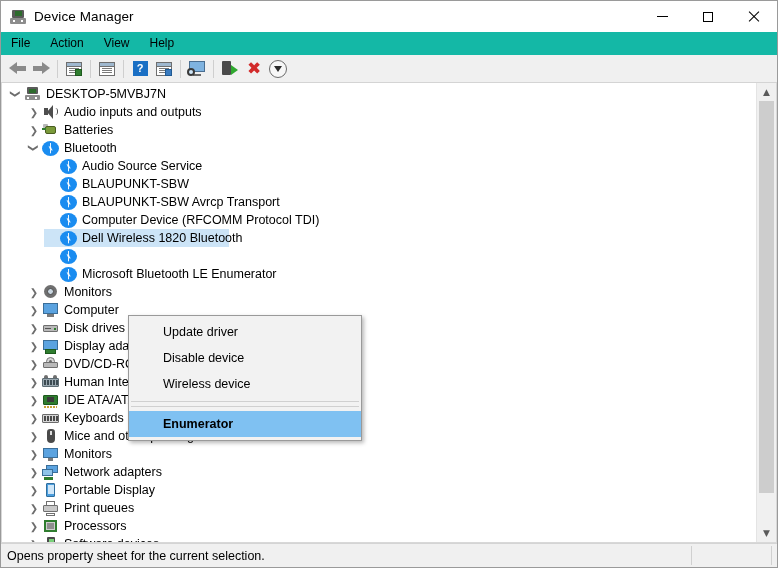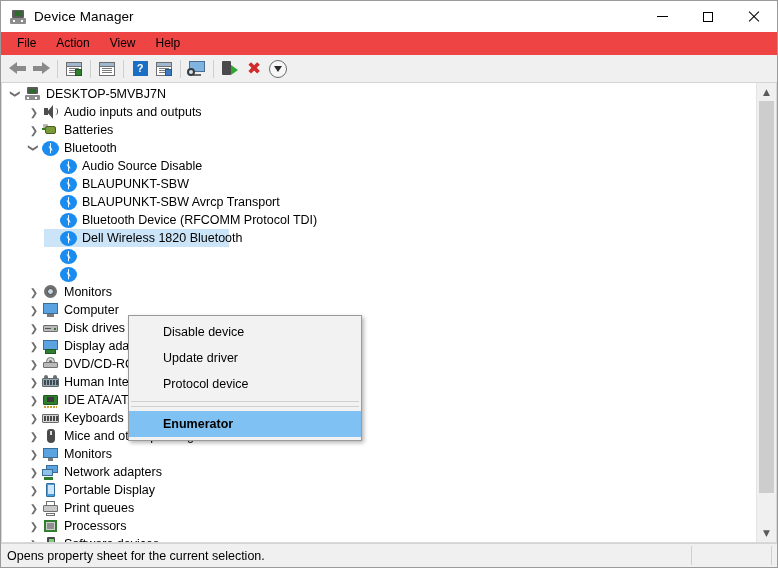--- a/index.html
+++ b/index.html
@@ -81,23 +81,22 @@
   .wb-close::before, .wb-close::after {
     content: ""; position: absolute; left: -1px; top: 5px;
     width: 14px; height: 1px; background: #000;
   }
   .wb-close::before { transform: rotate(45deg); }
   .wb-close::after  { transform: rotate(-45deg); }
 
   
   #menubar {
     height: 23px; flex: 0 0 23px;
-    background: #ef4444;
+    background: #14b8a6;
     display: flex; align-items: center;
-    padding-left: 6px;
   }
   .menu-item {
     padding: 3px 10px 4px 10px;
     font-size: 12px;
     cursor: default;
   }
 
   
   #toolbar {
     height: 28px; flex: 0 0 28px;
@@ -550,62 +549,63 @@
           <span class="ico ic-bt">
             <span class="g">ᛀ</span>
           </span>
           <span class="label">Bluetooth</span>
         </div>
         <div class="row" style="padding-left: 42px;">
           <span class="twisty none">❯</span>
           <span class="ico ic-bt">
             <span class="g">ᛀ</span>
           </span>
-          <span class="label">Audio Source Disable</span>
+          <span class="label">Audio Source Service</span>
         </div>
         <div class="row" style="padding-left: 42px;">
           <span class="twisty none">❯</span>
           <span class="ico ic-bt">
             <span class="g">ᛀ</span>
           </span>
           <span class="label">BLAUPUNKT-SBW</span>
         </div>
         <div class="row" style="padding-left: 42px;">
           <span class="twisty none">❯</span>
           <span class="ico ic-bt">
             <span class="g">ᛀ</span>
           </span>
           <span class="label">BLAUPUNKT-SBW Avrcp Transport</span>
         </div>
         <div class="row" style="padding-left: 42px;">
           <span class="twisty none">❯</span>
           <span class="ico ic-bt">
             <span class="g">ᛀ</span>
           </span>
-          <span class="label">Bluetooth Device (RFCOMM Protocol TDI)</span>
+          <span class="label">Computer Device (RFCOMM Protocol TDI)</span>
         </div>
         <div class="row selected" style="padding-left: 42px;">
           <span class="selbg" style="left: 42px; width: 185px;"></span>
           <span class="twisty none">❯</span>
           <span class="ico ic-bt">
             <span class="g">ᛀ</span>
           </span>
           <span class="label">Dell Wireless 1820 Bluetooth</span>
         </div>
         <div class="row" style="padding-left: 42px;">
           <span class="twisty none">❯</span>
           <span class="ico ic-bt">
             <span class="g">ᛀ</span>
           </span>
         </div>
         <div class="row" style="padding-left: 42px;">
           <span class="twisty none">❯</span>
           <span class="ico ic-bt">
             <span class="g">ᛀ</span>
           </span>
+          <span class="label">Microsoft Bluetooth LE Enumerator</span>
         </div>
         <div class="row" style="padding-left: 24px;">
           <span class="twisty">❯</span>
           <span class="ico ic-camera">
             <span class="c"></span>
             <span class="l"></span>
           </span>
           <span class="label">Monitors</span>
         </div>
         <div class="row" style="padding-left: 24px;">
@@ -729,23 +729,23 @@
         </div>
       </div>
 
     <div id="vscroll">
       <div class="sb-arrow up">▲</div>
       <div id="sb-thumb"></div>
       <div class="sb-arrow down">▼</div>
     </div>
 
     <div id="ctxmenu">
+        <div class="ctx-item">Update driver</div>
         <div class="ctx-item">Disable device</div>
-        <div class="ctx-item">Update driver</div>
-        <div class="ctx-item">Protocol device</div>
+        <div class="ctx-item">Wireless device</div>
         <div class="ctx-sep"></div>
         <div class="ctx-sep"></div>
         <div class="ctx-item highlight">Enumerator</div>
       </div>
   </div>
 
   <div id="statusbar">
     <div id="status-text">Opens property sheet for the current selection.</div>
     <div class="sb-div" style="left:690px;"></div>
     <div class="sb-div" style="left:770px;"></div>

